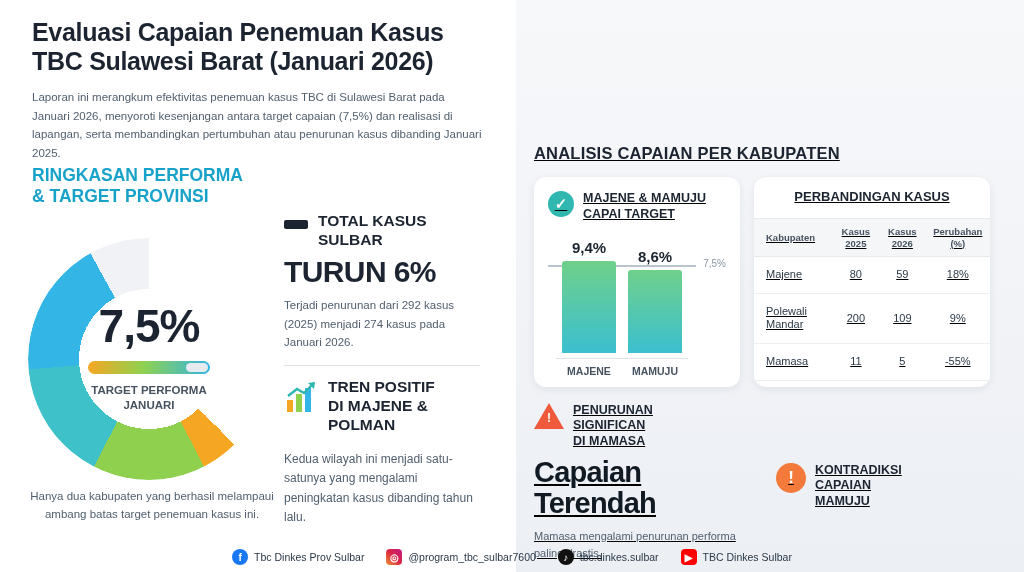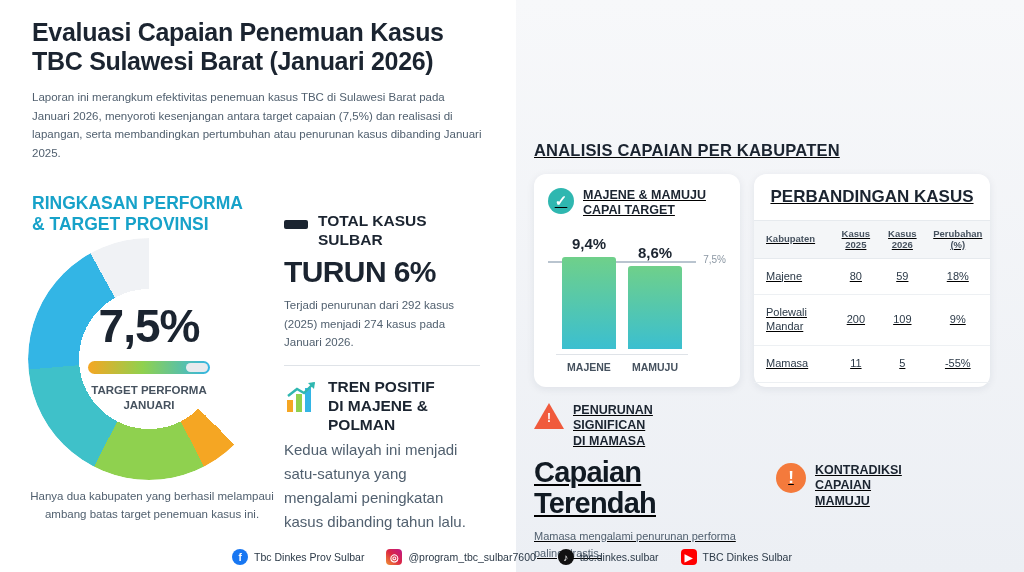--- a/index.html
+++ b/index.html
@@ -34,21 +34,21 @@
   }
   .title .l2 { display:block; }
   .intro {
     margin-top: 12px;
     font-size: 11.5px;
     line-height: 1.62;
     color: #51606f;
     max-width: 450px;
   }
   .section-head {
-    margin-top: 30px;
+    margin-top: 2px;
     font-size: 17.5px;
     font-weight: bold;
     color: #17a2c9;
     line-height: 1.22;
   }
 
   
   .gauge-wrap {
     position: absolute;
     left: 18px; top: 238px;
@@ -127,21 +127,21 @@
   .kpi-desc {
     margin-top: 7px;
     font-size: 11.5px; line-height: 1.6; color:#51606f;
   }
   .divider {
     margin: 14px 0 12px 0; height:1px; background:#dfe3e8;
   }
   .trend-row { display:flex; gap:10px; align-items:flex-start; }
   .trend-icon { width: 34px; height: 34px; flex:0 0 auto; margin-top:2px;}
   .trend-head { font-size: 15.5px; font-weight:bold; color:#1b2430; line-height:1.2; }
-  .trend-desc { margin-top: 4px; font-size: 15px; line-height:1.6; color:#51606f; }
+  .trend-desc { margin-top: 16px; font-size: 12px; line-height:1.6; color:#51606f; }
 
   
   .right {
     flex: 1;
     padding: 20px 20px 10px 18px;
     position: relative;
     text-decoration: underline;
   }
   .right-title {
     font-size: 16.5px; font-weight: bold; color:#1b2430; letter-spacing:0.2px;
@@ -183,21 +183,21 @@
   .bar-names {
     position:absolute; left:8px; right:38px; bottom:0;
     display:flex; justify-content:space-around;
     border-top:1px solid #dfe3e8; padding-top:6px;
   }
   .bar-name { width:54px; text-align:center; font-size:10.5px; font-weight:bold; color:#46525f; }
 
   
   .card-table { width: 236px; padding: 12px 0 4px 0; }
   .tbl-title {
-    text-align:center; font-size:17px; font-weight:bold; color:#1b2430; line-height:1.3;
+    text-align:center; font-size:13px; font-weight:bold; color:#1b2430; line-height:1.3;
     padding: 0 10px;
   }
   table { width:100%; border-collapse: collapse; margin-top:12px; }
   th {
     font-size: 9.5px; font-weight:bold; color:#46525f;
     background:#f4f6f8; padding: 7px 4px; line-height:1.2;
     border-top:1px solid #e6eaee; border-bottom:1px solid #e6eaee;
   }
   td {
     font-size: 11px; color:#2b3947; padding: 11px 4px;

